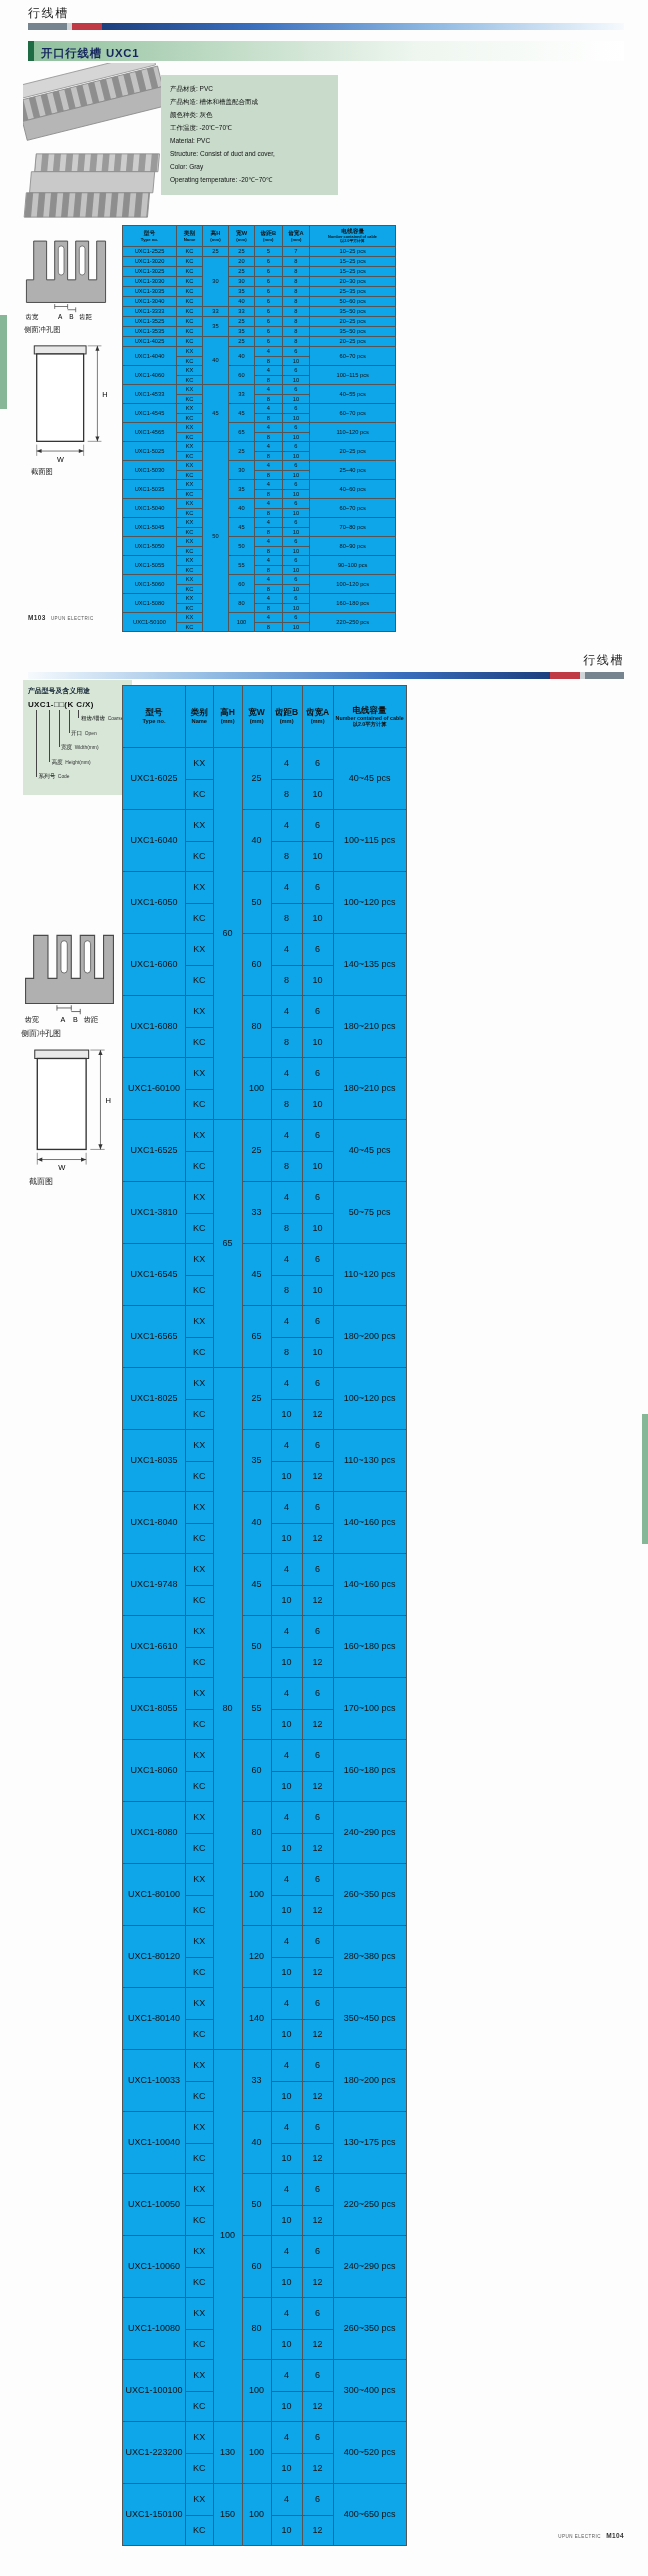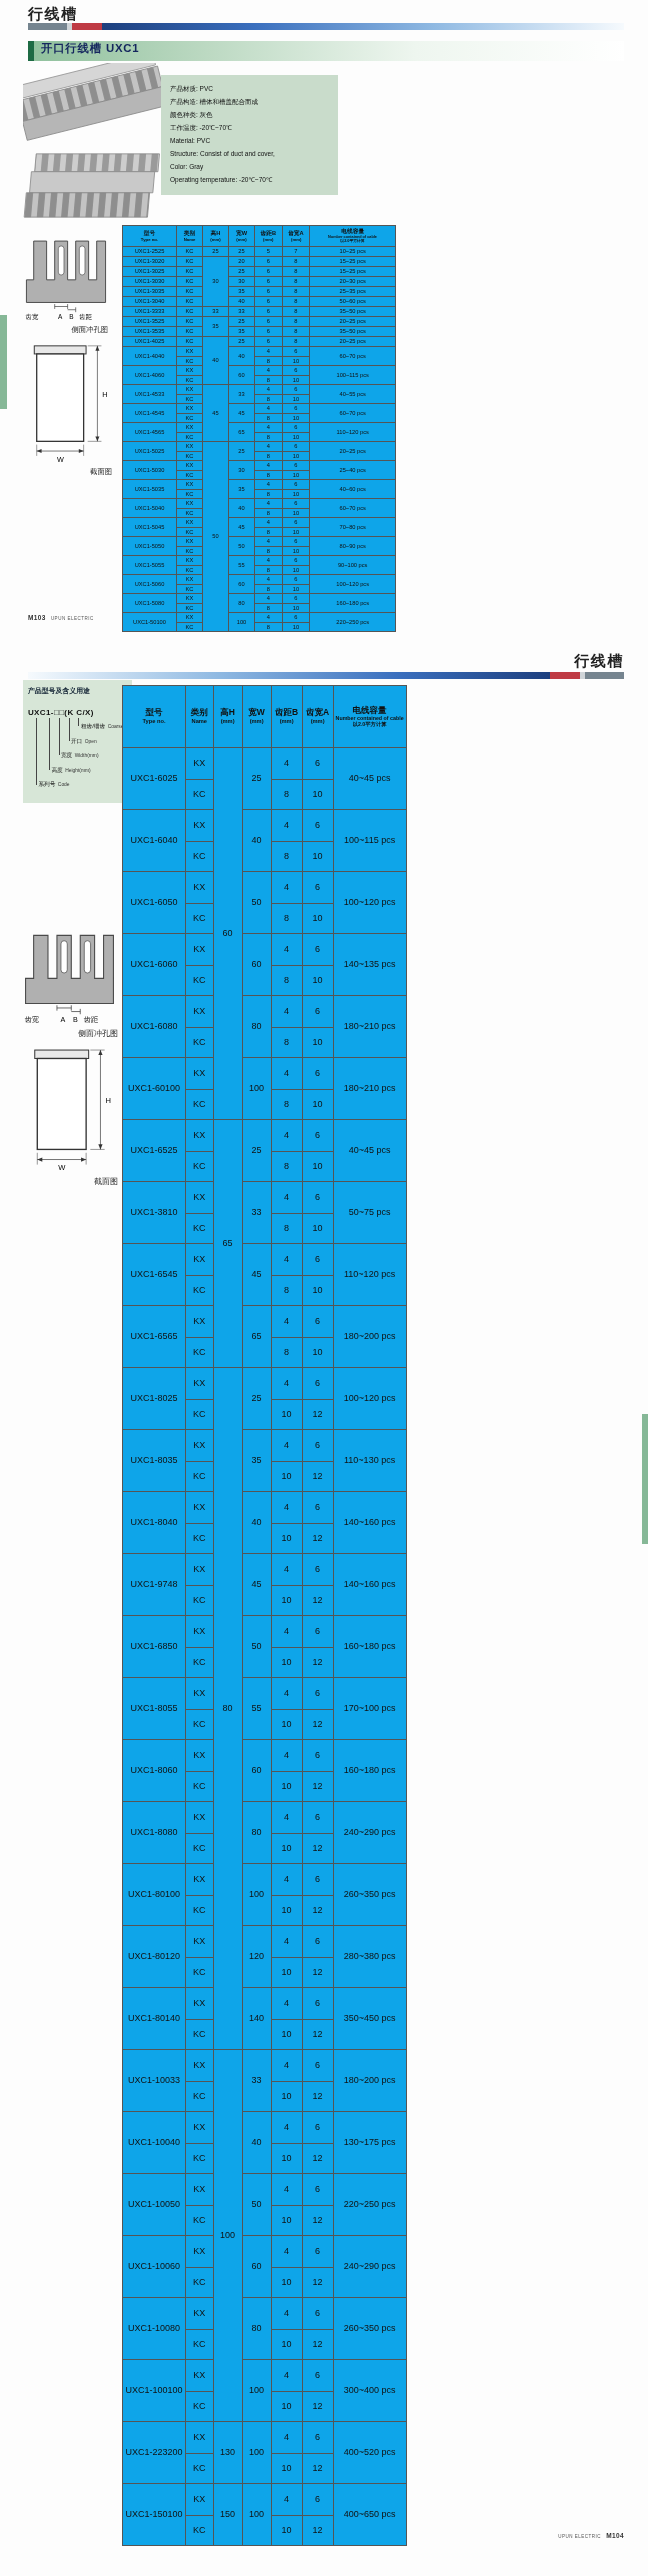--- a/index.html
+++ b/index.html
@@ -1,31 +1,31 @@
 <!DOCTYPE html>
 <html style="font-size:13px"><head>
 <meta charset="utf-8">
 <style>
   *{margin:0;padding:0;box-sizing:border-box}
   html,body{background:#fafafa}
   body{font-family:"Liberation Sans",sans-serif;color:#111}
   #root{position:relative;width:649px;height:2576px;background:#fdfdfd;overflow:hidden;margin:0 auto}
   .abs{position:absolute}
 
-  .topic{font-size:15px;font-weight:bold;color:#222;letter-spacing:1.6px}
+  .topic{font-size:12px;font-weight:normal;color:#222;letter-spacing:1.6px}
   .bar{height:6.5px;background:linear-gradient(90deg,#75848f 0%,#75848f 6.5%,#cfd4d8 6.5%,#cfd4d8 7.4%,#bf3a44 7.4%,#bf3a44 12.5%,#1d3f7e 12.5%,#3a6fbe 38%,#8fb9e2 68%,#e9f2fa 96%,#f6fafd 100%)}
   .bar.rev{transform:scaleX(-1)}
 
-  .banner{display:flex;align-items:flex-start;background:linear-gradient(90deg,#8fc09c 0%,#bcd9c2 30%,#eef6ef 65%,#ffffff 100%)}
+  .banner{display:flex;align-items:flex-end;background:linear-gradient(90deg,#8fc09c 0%,#bcd9c2 30%,#eef6ef 65%,#ffffff 100%)}
   .banner .sq{width:5.7px;height:100%;background:#1e6b44;margin-right:7.3px}
   .banner .t{font-size:11.4px;font-weight:bold;color:#15265e;letter-spacing:0.8px}
 
   .infobox{background:#c9dccb;font-size:6.5px;line-height:13px;padding:7.3px 9px;color:#101010}
 
-  .caption{font-size:7.3px;color:#222;text-align:right}
+  .caption{font-size:7.3px;color:#222;text-align:left}
   .caption.big{font-size:8px}
 
   
   table{border-collapse:collapse;table-layout:fixed;background:#0ea5e9;border:1.2px solid #444}
   th,td{border:0.8px solid #555;padding:0;text-align:center;vertical-align:middle;overflow:hidden;line-height:1.15}
   .p1 th{height:21px}
   .p1 tr.r-sgl{height:9px}
   .p1 tr.r-dbl{height:18.7px}
   .p1 td{font-size:5.7px}
   .p1 .hcn{font-size:5.7px;font-weight:bold}
@@ -42,21 +42,21 @@
   .p1 .stack div{height:9px}
   .p2 .stack div{height:30px}
   .stack div + div{border-top:0.8px solid #555}
 
   .footer{font-size:6.5px;color:#333}
   .footer .code{font-weight:bold;font-size:6.5px;letter-spacing:0.4px}
   .footer .brand{font-size:4.5px;color:#555;letter-spacing:0.5px;margin:0 3.2px}
 
   .model-panel{background:#d7e6d7;padding:5.7px 4.9px;width:109px}
   .model-title{font-size:6.9px;font-weight:bold;color:#123;white-space:nowrap}
-  .model-formula{font-size:8px;font-weight:bold;margin-top:12px;letter-spacing:0.4px;color:#111}
+  .model-formula{font-size:8px;font-weight:bold;margin-top:4px;letter-spacing:0.4px;color:#111}
   .model-tree{position:relative;height:79px;margin-top:1.6px}
   .ml{position:absolute;width:0.8px;background:#444;top:0}
   .mi{position:absolute;white-space:nowrap;font-size:5.7px;color:#111}
   .mi .en{font-size:4.9px;color:#333;margin-left:2.4px}
 
   .tab{background:#86b897}
 </style>
 </head>
 <body>
 
@@ -935,21 +935,21 @@
             <div>4</div>
             <div>10</div>
           </td>
           <td class="stack">
             <div>6</div>
             <div>12</div>
           </td>
           <td>140~160 pcs</td>
         </tr>
         <tr class="r-dbl">
-          <td>UXC1-6850</td>
+          <td>UXC1-6610</td>
           <td class="stack">
             <div>KX</div>
             <div>KC</div>
           </td>
           <td>50</td>
           <td class="stack">
             <div>4</div>
             <div>10</div>
           </td>
           <td class="stack">

